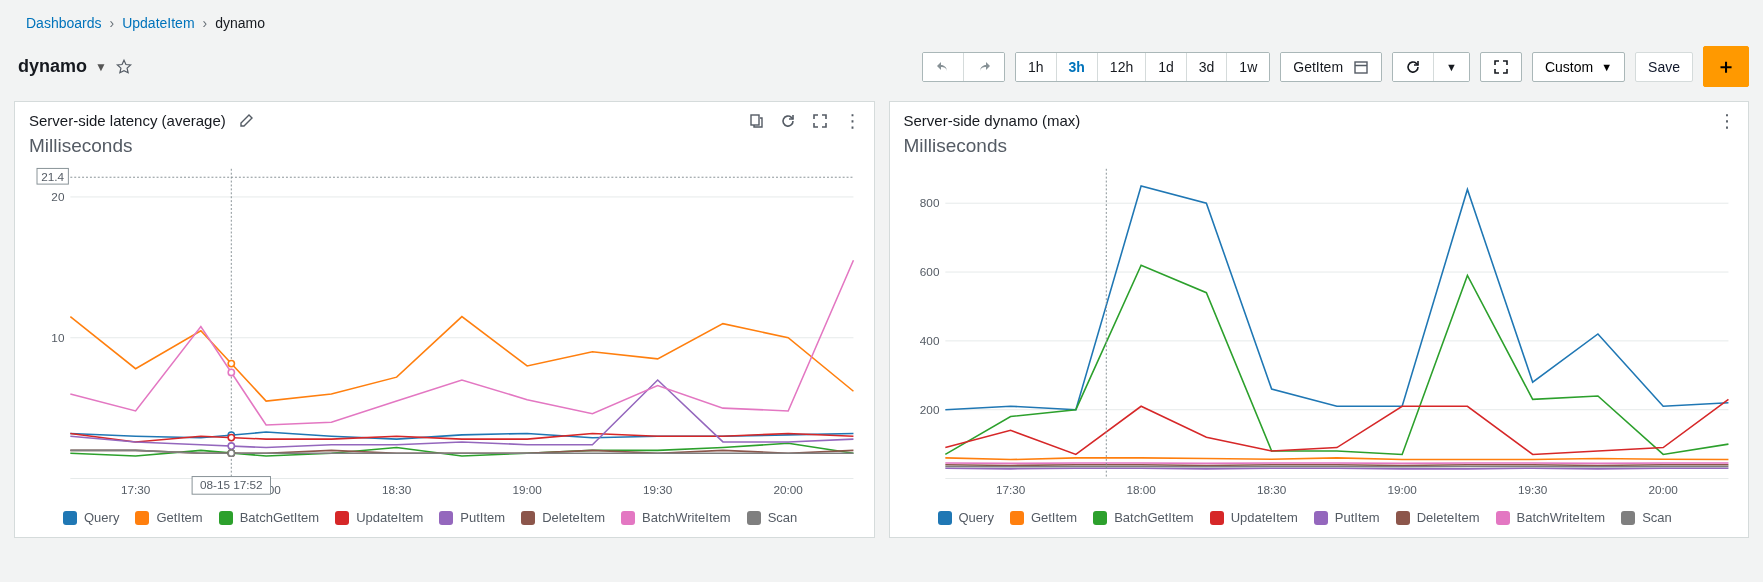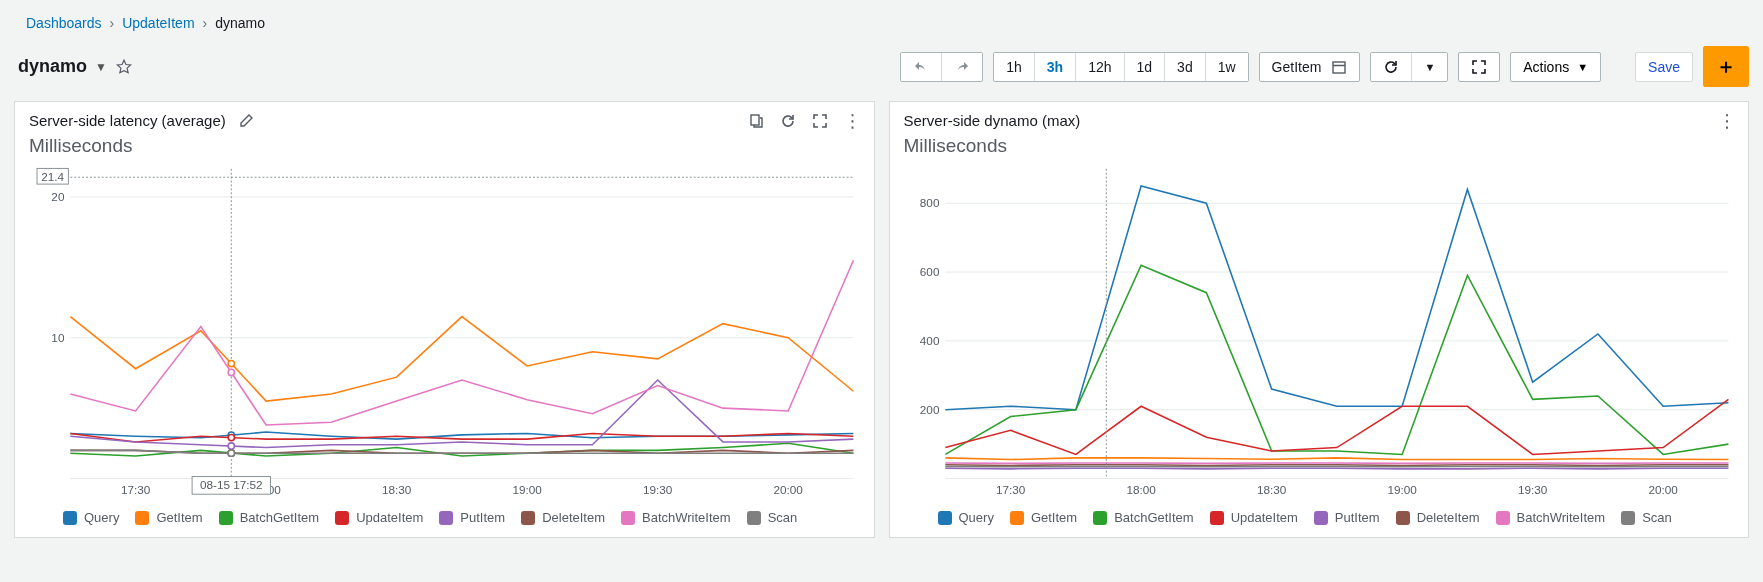--- a/index.html
+++ b/index.html
@@ -29,21 +29,21 @@
   
   .titlebar{display:flex;align-items:center;justify-content:space-between;padding:8px 14px 14px 18px;}
   .title-left{display:flex;align-items:center;gap:8px;font-size:18px;font-weight:700;}
   .title-left .caret{font-size:12px;color:#555;}
   .toolbar{display:flex;align-items:center;gap:10px;}
   .seg{display:flex;border:1px solid var(--border);background:#fff;border-radius:2px;overflow:hidden;}
   .seg .btn{padding:6px 12px;border:none;background:#fff;font-size:14px;color:var(--text);min-width:34px;display:flex;align-items:center;justify-content:center;gap:6px;}
   .seg .btn + .btn{border-left:1px solid var(--border-light);}
   .seg .btn.active{color:var(--aws-blue);font-weight:700;}
   .btnx{border:1px solid var(--border);background:#fff;padding:6px 12px;border-radius:2px;font-size:14px;display:flex;align-items:center;gap:8px;}
-  .btnx.save{color:#1d4ed8;border-color:#d5dbdb;margin-left:24px;}
+  .btnx.save{color:#0f172a;border-color:#d5dbdb;}
   .btnx.add{background:var(--aws-orange);border-color:var(--aws-orange);font-size:20px;font-weight:700;min-width:40px;justify-content:center;}
   .ico{width:16px;height:16px;display:inline-block;}
 
   
   .panels{display:flex;gap:14px;padding:0 14px;}
   .panel{flex:1;background:#fff;border:1px solid var(--border-light);display:flex;flex-direction:column;height:435px;}
   .panel-hd{display:flex;align-items:center;justify-content:space-between;padding:10px 12px 4px 14px;}
   .panel-title{font-size:15px;color:var(--text);display:flex;align-items:center;gap:12px;}
   .panel-acts{display:flex;align-items:center;gap:16px;color:var(--text-sub);}
   .unit{padding:2px 14px;color:var(--text-sub);font-size:19px;}
@@ -130,21 +130,21 @@
       <button class="btn">
             <span style="font-size:11px;">▼</span>
           </button>
     </div>
     <button class="btnx">
           <span class="ico"><svg viewBox="0 0 16 16">
               <path d="M2 6V2h4M14 10v4h-4M10 2h4v4M6 14H2v-4" fill="none" stroke="#16191f" stroke-width="1.6"></path>
             </svg></span>
         </button>
     <button class="btnx">
-          <span>Actions</span>
+          <span>Custom</span>
           <span style="font-size:11px;">▼</span>
         </button>
     <button class="btnx save">Save</button>
     <button class="btnx add">
           <span>＋</span>
         </button>
   </div>
 </div>
 
 <div class="panels">

